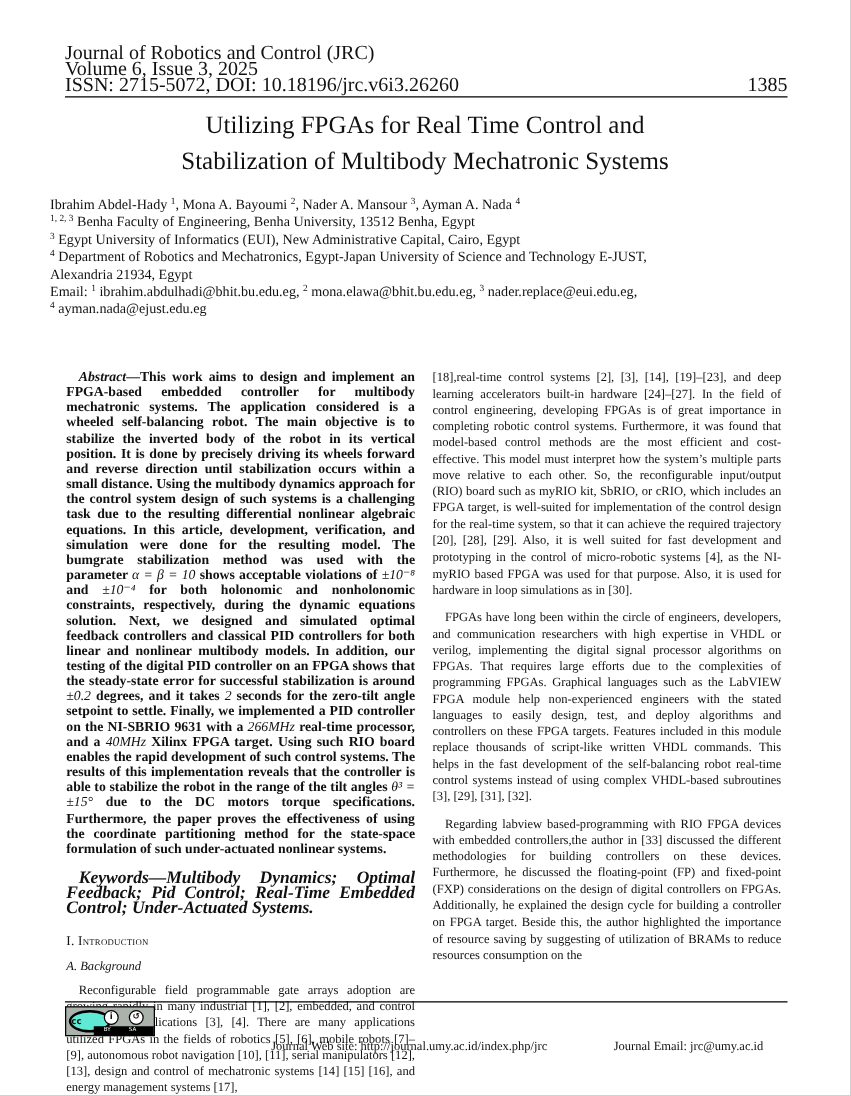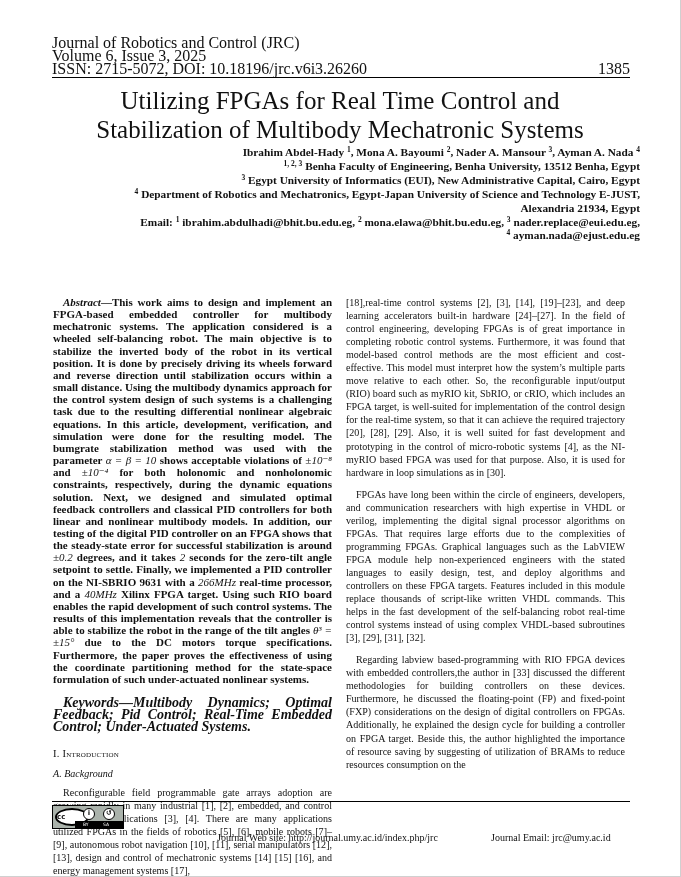--- a/index.html
+++ b/index.html
@@ -4,38 +4,38 @@
 <style>
   html, body { margin: 0; padding: 0; background: #ffffff; }
   body {
     width: 681px; height: 877px; position: relative; overflow: hidden;
     font-family: "Liberation Serif", "DejaVu Serif", serif; color: #111;
   }
   .page-border { position: absolute; left: 0; top: 0; right: 0; bottom: 0; border-right: 1px solid #d0d0d0; border-bottom: 1px solid #d0d0d0; }
   .header { position: absolute; left: 52px; top: 36px; width: 578px; font-size: 16px; line-height: 13px; }
   .header-line { position: absolute; left: 52px; top: 77px; width: 578px; height: 1px; background: #000; }
   .page-num { position: absolute; right: 0; top: 26px; }
-  .title { position: absolute; left: 40px; top: 86px; width: 600px; text-align: center; font-size: 25px; line-height: 29px; }
-  .authors { position: absolute; left: 40px; top: 146px; width: 600px; text-align: right; font-size: 11.3px; line-height: 13.9px; font-weight: bold; }
+  .title { position: absolute; left: 40px; top: 86px; width: 600px; text-align: center; font-size: 20px; line-height: 29px; }
+  .authors { position: absolute; left: 40px; top: 158px; width: 600px; text-align: left; font-size: 11.3px; line-height: 13.9px; }
   .authors sup { font-size: 7.5px; vertical-align: 4px; line-height: 0; }
   .col { position: absolute; top: 296px; width: 279px; font-size: 10.05px; line-height: 13.05px; text-align: justify; }
   .col-left { left: 53px; }
   .col-right { left: 346px; }
   .abstract { font-weight: bold; font-size: 11px; line-height: 12.15px; text-indent: 10px; margin: 0; }
   .abstract .lbl { font-style: italic; }
   .keywords { font-weight: bold; font-style: italic; font-size: 14px; line-height: 12.15px; text-indent: 10px; margin: 12px 0 0 0; }
   .section-head { text-align: left; font-size: 10.6px; margin: 14px 0 0 0; letter-spacing: 0.2px; }
   .section-head .sc { font-variant: small-caps; }
   .subsection { font-style: italic; margin: 6px 0 0 0; }
   p.body { margin: 9px 0 0 0; text-indent: 10px; }
   p.body.first { margin-top: 0; text-indent: 0; font-family: Liberation Serif, serif; }
   p.body.tight { margin-top: 6px; }
   .footer-line { position: absolute; left: 52px; top: 801px; width: 578px; height: 1px; background: #000; }
   .cc-badge { position: absolute; left: 52px; top: 805px; width: 72px; height: 24px; background: #aab2ab; border: 1px solid #000; box-sizing: border-box; }
-  .cc-badge .cc { position: absolute; left: 2px; top: 2px; width: 34px; height: 18px; border-radius: 50%; background: #ffffff; border: 2px solid #000; box-sizing: border-box; font-family: "DejaVu Sans", sans-serif; font-weight: bold; font-size: 7px; line-height: 14px; text-align: left; }
+  .cc-badge .cc { position: absolute; left: 2px; top: 2px; width: 34px; height: 18px; border-radius: 50%; background: #5eead4; border: 2px solid #000; box-sizing: border-box; font-family: "DejaVu Sans", sans-serif; font-weight: bold; font-size: 7px; line-height: 14px; text-align: left; }
   .cc-badge .by, .cc-badge .sa { position: absolute; top: 2px; width: 12px; height: 12px; border-radius: 50%; background: #fff; border: 1.5px solid #000; box-sizing: border-box; font-family: "DejaVu Sans", sans-serif; font-size: 7px; line-height: 9px; text-align: center; font-weight: bold; }
   .cc-badge .by { left: 30px; }
   .cc-badge .sa { left: 50px; }
   .cc-badge .strip { position: absolute; left: 22px; right: 0; bottom: 0; height: 7px; background: #000; color: #fff; font-family: "DejaVu Sans", sans-serif; font-size: 4.5px; line-height: 7px; }
   .cc-badge .strip span { position: absolute; }
   .footer-text { position: absolute; top: 832px; font-size: 10px; }
   .footer-web { left: 217px; }
   .footer-email { left: 491px; }
   .m { font-style: italic; font-weight: normal; }
 </style>

